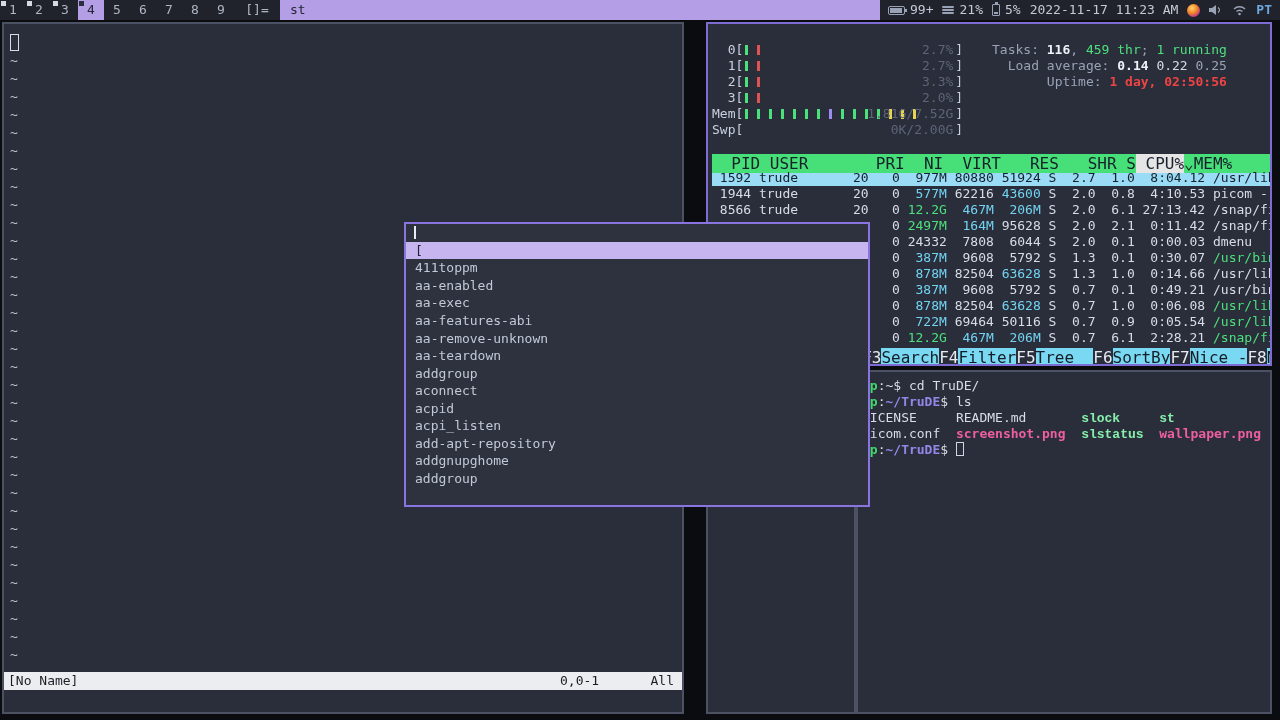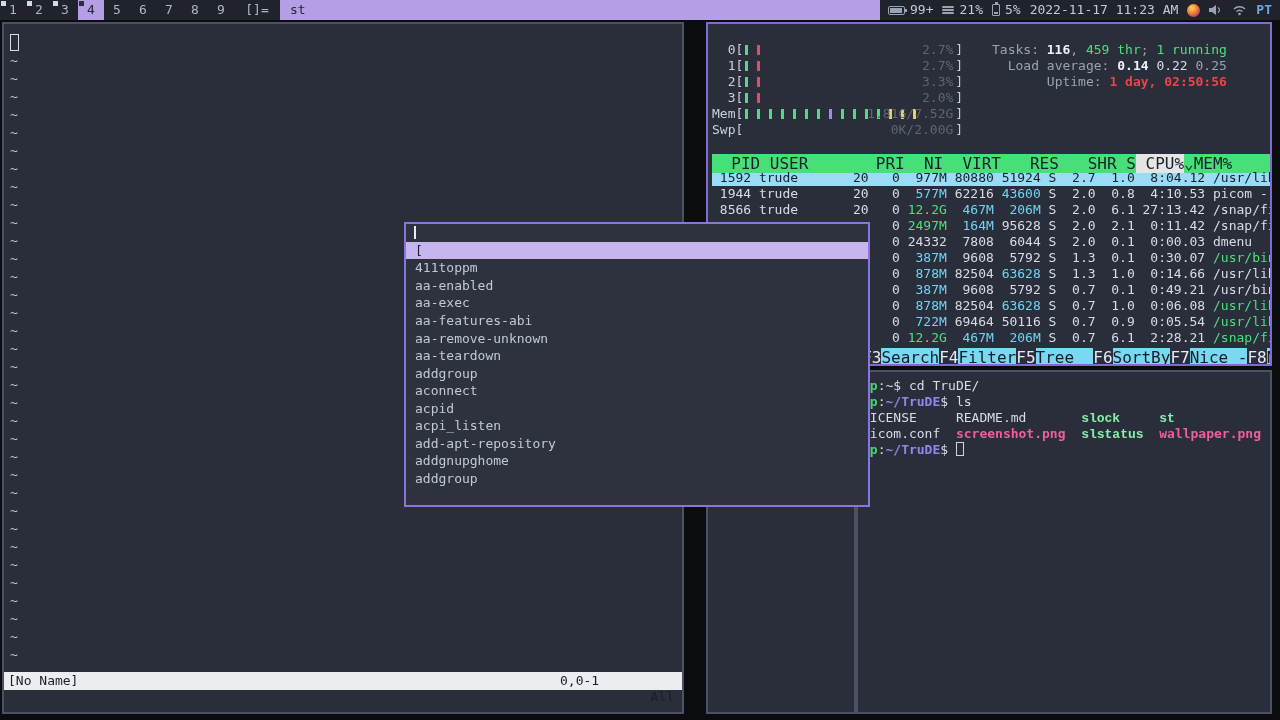--- a/index.html
+++ b/index.html
@@ -37,21 +37,21 @@
   .b-grey{border:2px solid #4c5264;}
   .b-purple{border:2px solid #7e6bd4;}
 
   
   .vim-content{position:absolute;inset:0;padding:10px 0 0 6px;}
   .vline{height:18px;color:#b9c1d2;font:13px/18px "DejaVu Sans Mono",monospace;}
   .vcursor{display:inline-block;width:9px;height:17px;border:1px solid #d7dce8;}
   .vim-status{position:absolute;left:0;right:0;bottom:22px;height:18px;background:#ecedf1;color:#1c1e26;
               font:13px/18px "DejaVu Sans Mono",monospace;padding-left:4px;}
   .vim-ruler{position:absolute;left:556px;top:0;}
-  .vim-all{position:absolute;right:8px;top:16px;}
+  .vim-all{position:absolute;right:8px;top:0;}
 
   
   .htop-content{position:absolute;inset:0;padding:18px 0 0 4px;}
   .meter{display:flex;height:16px;align-items:center;}
   .mlab{color:#c9d0de;}
   .mbar{width:212px;height:12px;position:relative;}
   .tick{position:absolute;top:1px;width:3px;height:10px;}
   .t-g{background:#4be07a;} .t-r{background:#e05252;} .t-p{background:#9a8cf0;} .t-y{background:#e8d44d;}
   .mval{position:absolute;right:2px;top:-2px;color:#5d6479;font:13px/16px "DejaVu Sans Mono",monospace;}
   .htop-info{position:absolute;left:284px;top:18px;text-align:right;}

